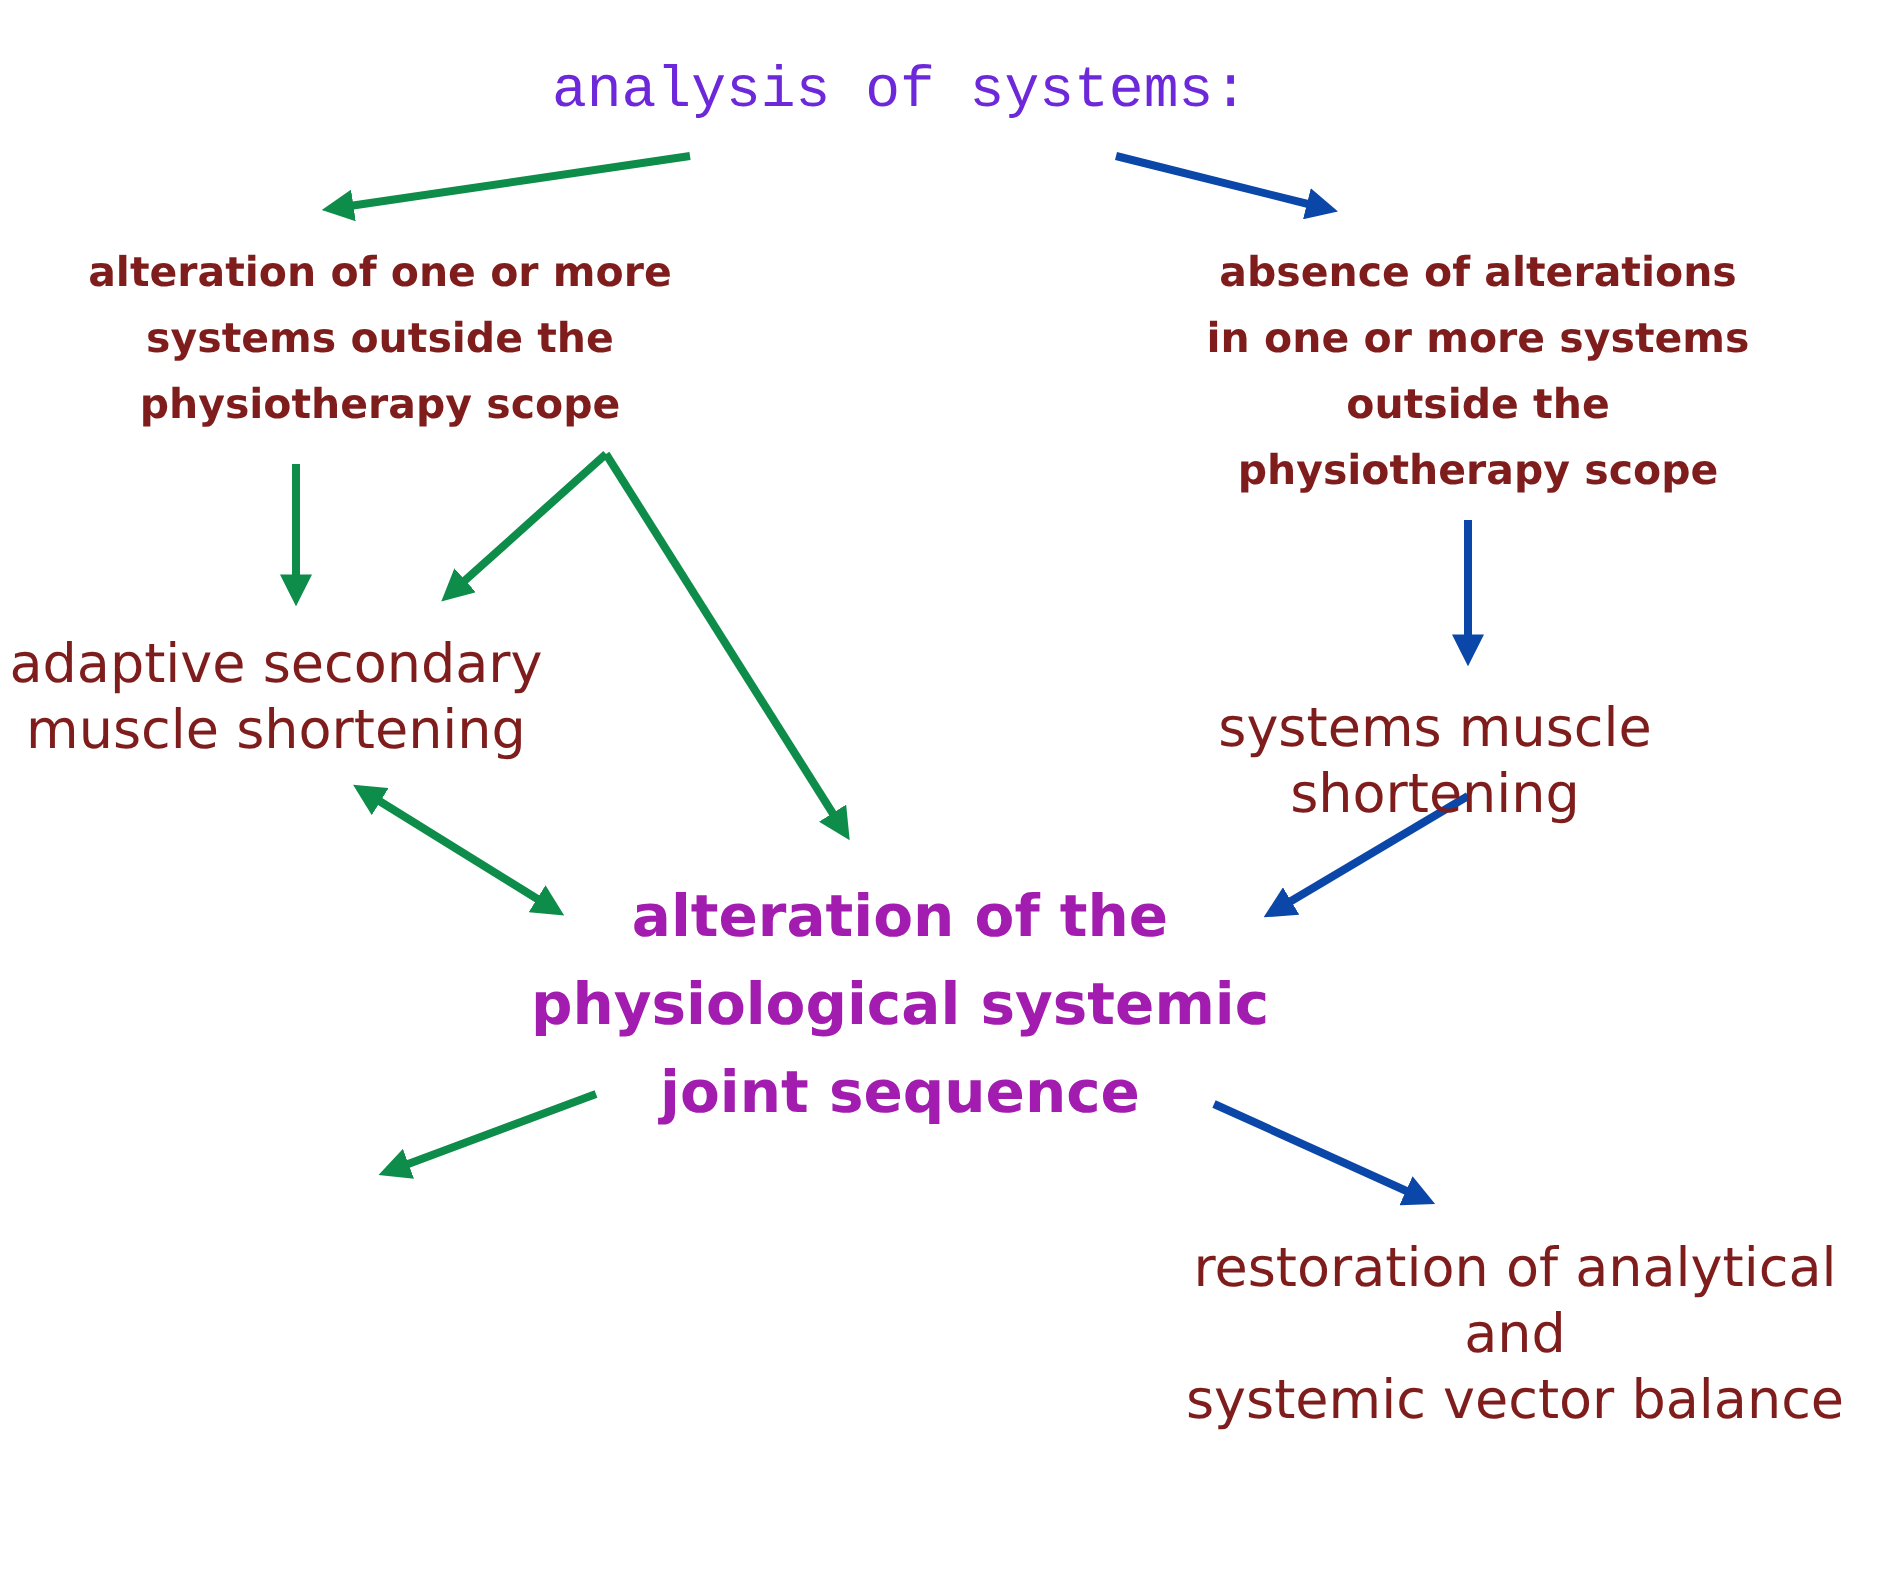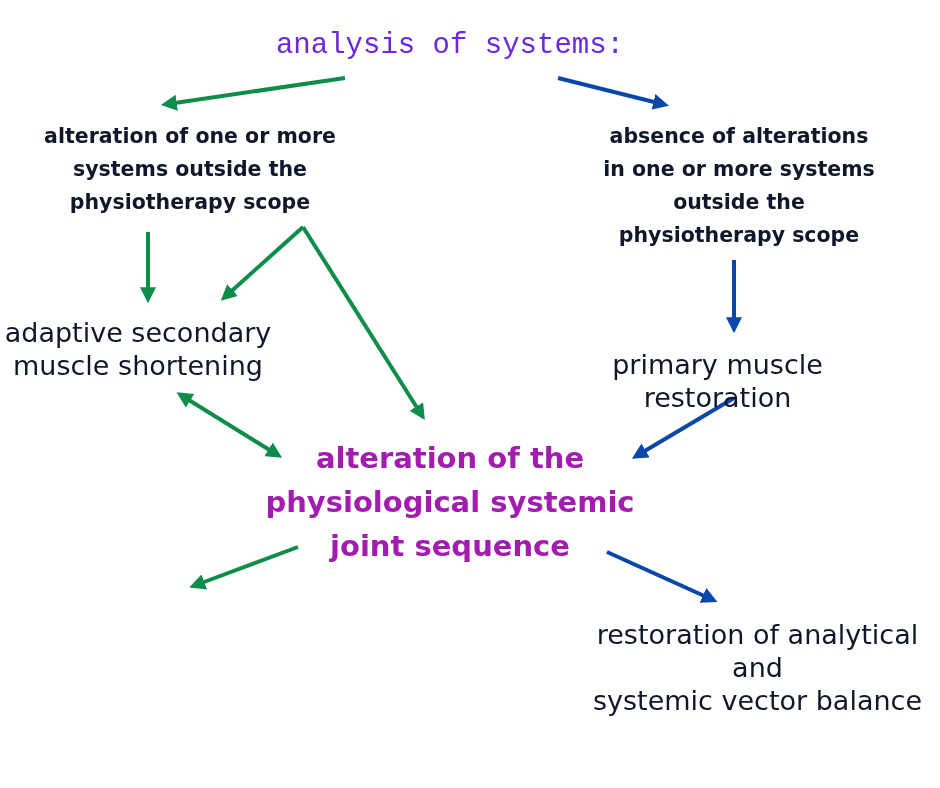--- a/index.html
+++ b/index.html
@@ -1,17 +1,17 @@
 <!DOCTYPE html>
 <html><head>
   <meta charset="utf-8">
   <style>
     html, body { margin: 0; padding: 0; background: #ffffff; }
     #stage { position: relative; width: 940px; height: 788px; overflow: hidden; background: #ffffff; font-family: "Liberation Sans", "DejaVu Sans", sans-serif; }
-    .node { position: absolute; text-align: center; color: #0f172a; white-space: pre-line; }
+    .node { position: absolute; text-align: center; color: #7f1d1d; white-space: pre-line; }
     .title { color: #6d28d9; font-size: 29px; line-height: 34px; font-family: Liberation Mono, monospace; font-weight: normal; }
     .bold { font-weight: bold; font-size: 20.5px; line-height: 33px; font-family: "DejaVu Sans", sans-serif; }
     .regular { font-size: 27px; line-height: 33px; font-family: "DejaVu Sans", sans-serif; }
     .center-red { color: #a21caf; font-weight: bold; font-size: 29px; line-height: 44px; font-family: "DejaVu Sans", sans-serif; }
     svg#arrows { position: absolute; left: 0; top: 0; }
   </style>
 </head>
 <body>
 
 <div id="stage">
@@ -47,21 +47,21 @@
 physiotherapy scope</div>
 
   <div class="node bold" style="left:564px; top:120px; width:350px;">absence of alterations
 in one or more systems
 outside the
 physiotherapy scope</div>
 
   <div class="node regular" style="left:0px; top:316px; width:276px;">adaptive secondary
 muscle shortening</div>
 
-  <div class="node regular" style="left:545px; top:348px; width:345px;">primary muscle restoration</div>
+  <div class="node regular" style="left:545px; top:348px; width:345px;">systems muscle shortening</div>
 
   <div class="node center-red" style="left:240px; top:436px; width:420px;">alteration of the
 physiological systemic
 joint sequence</div>
 
 
   <div class="node regular" style="left:585px; top:618px; width:345px;">restoration of analytical and
 systemic vector balance</div>
 
 </div>

